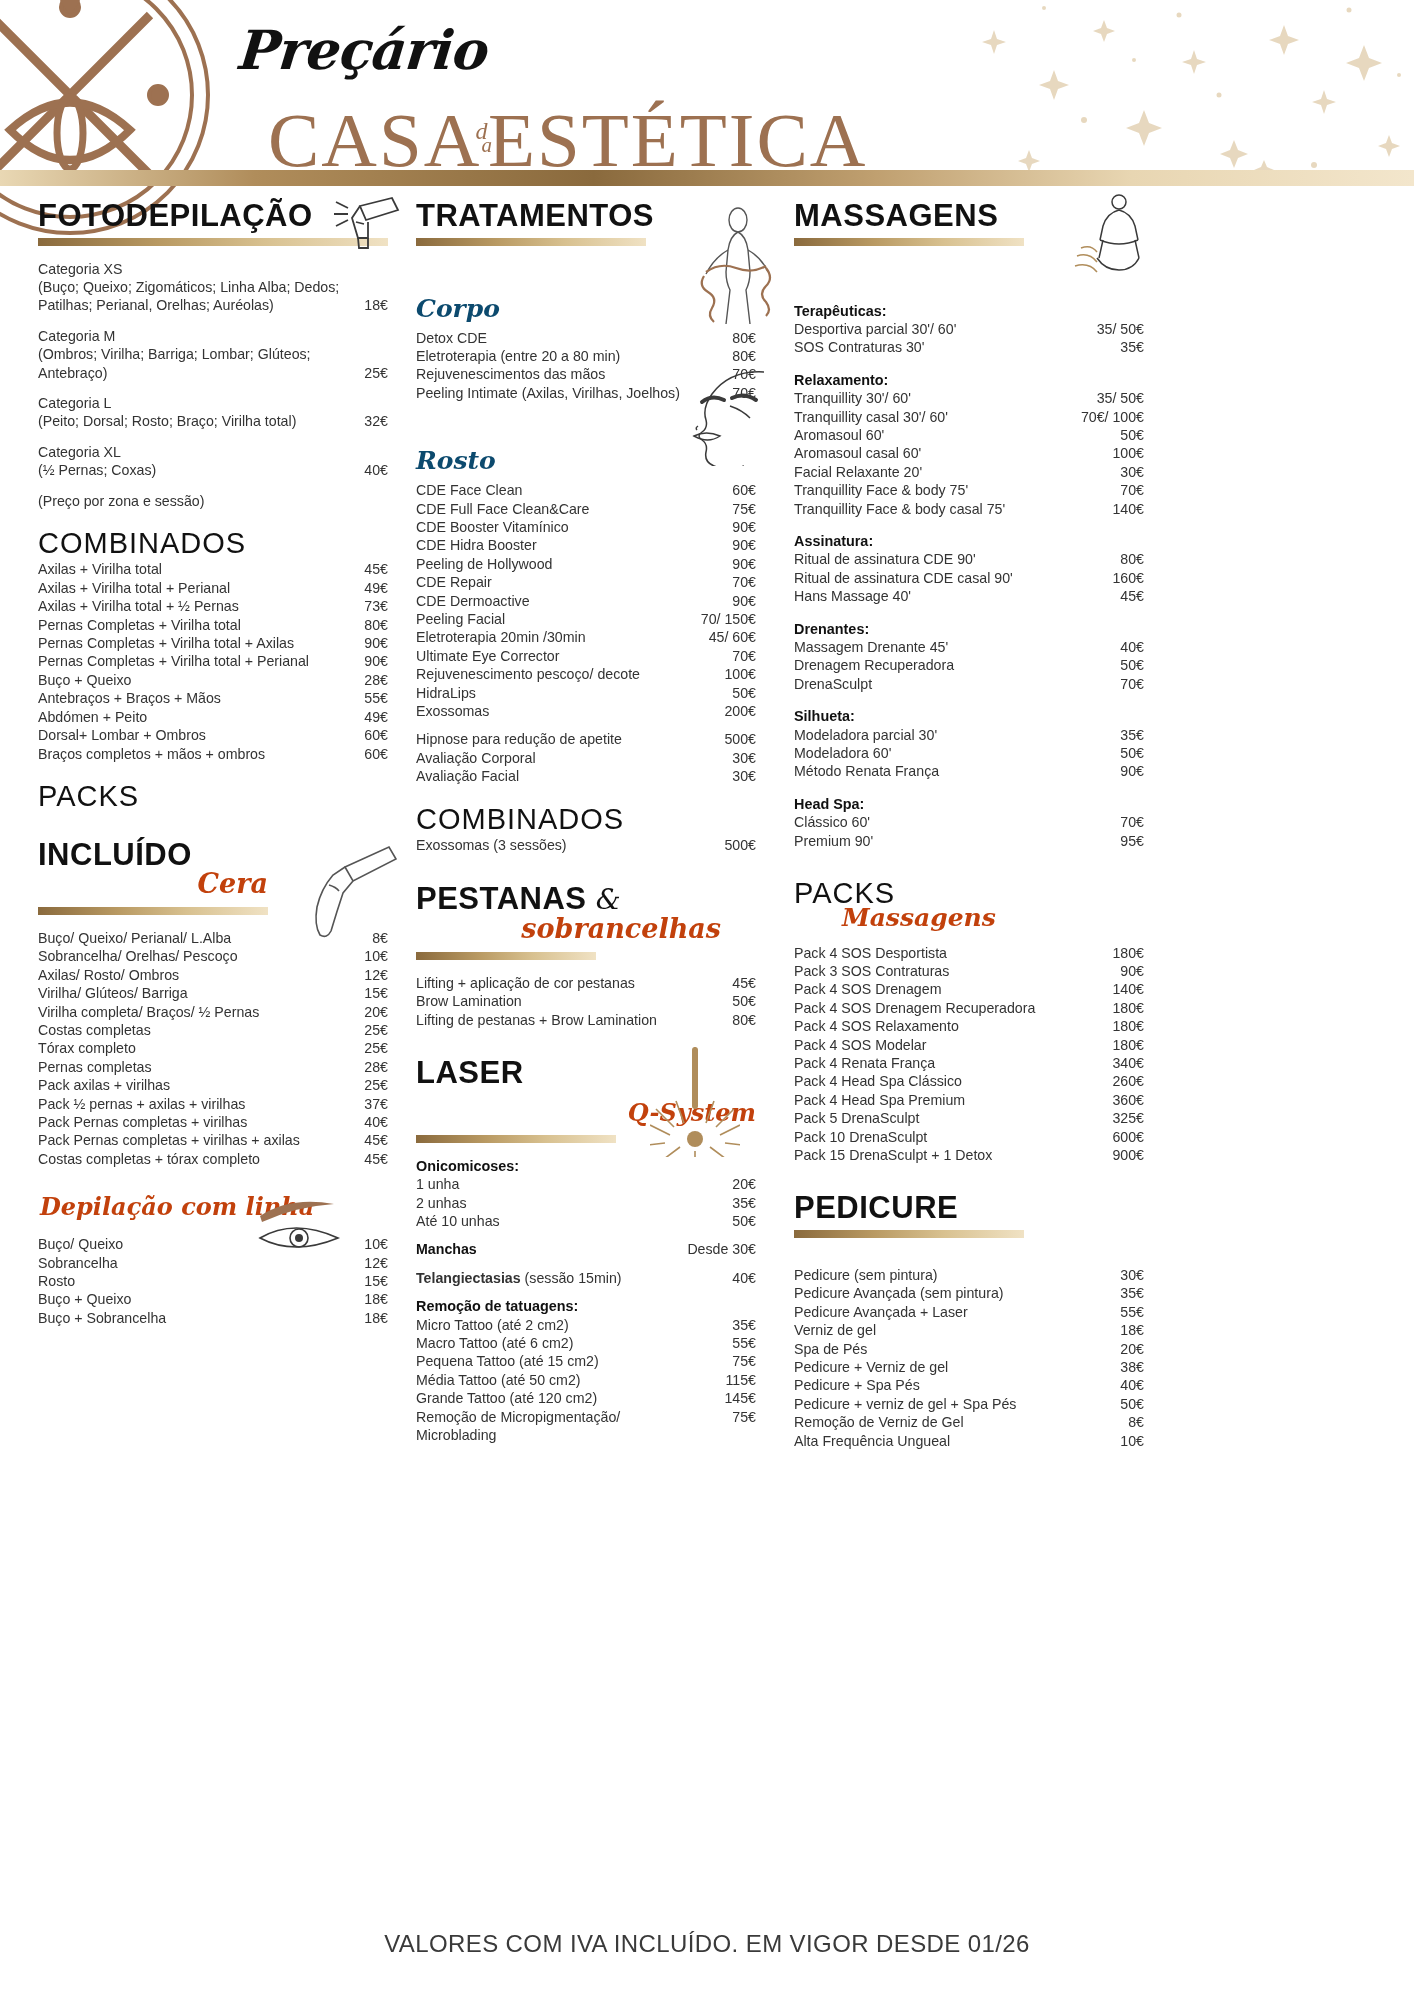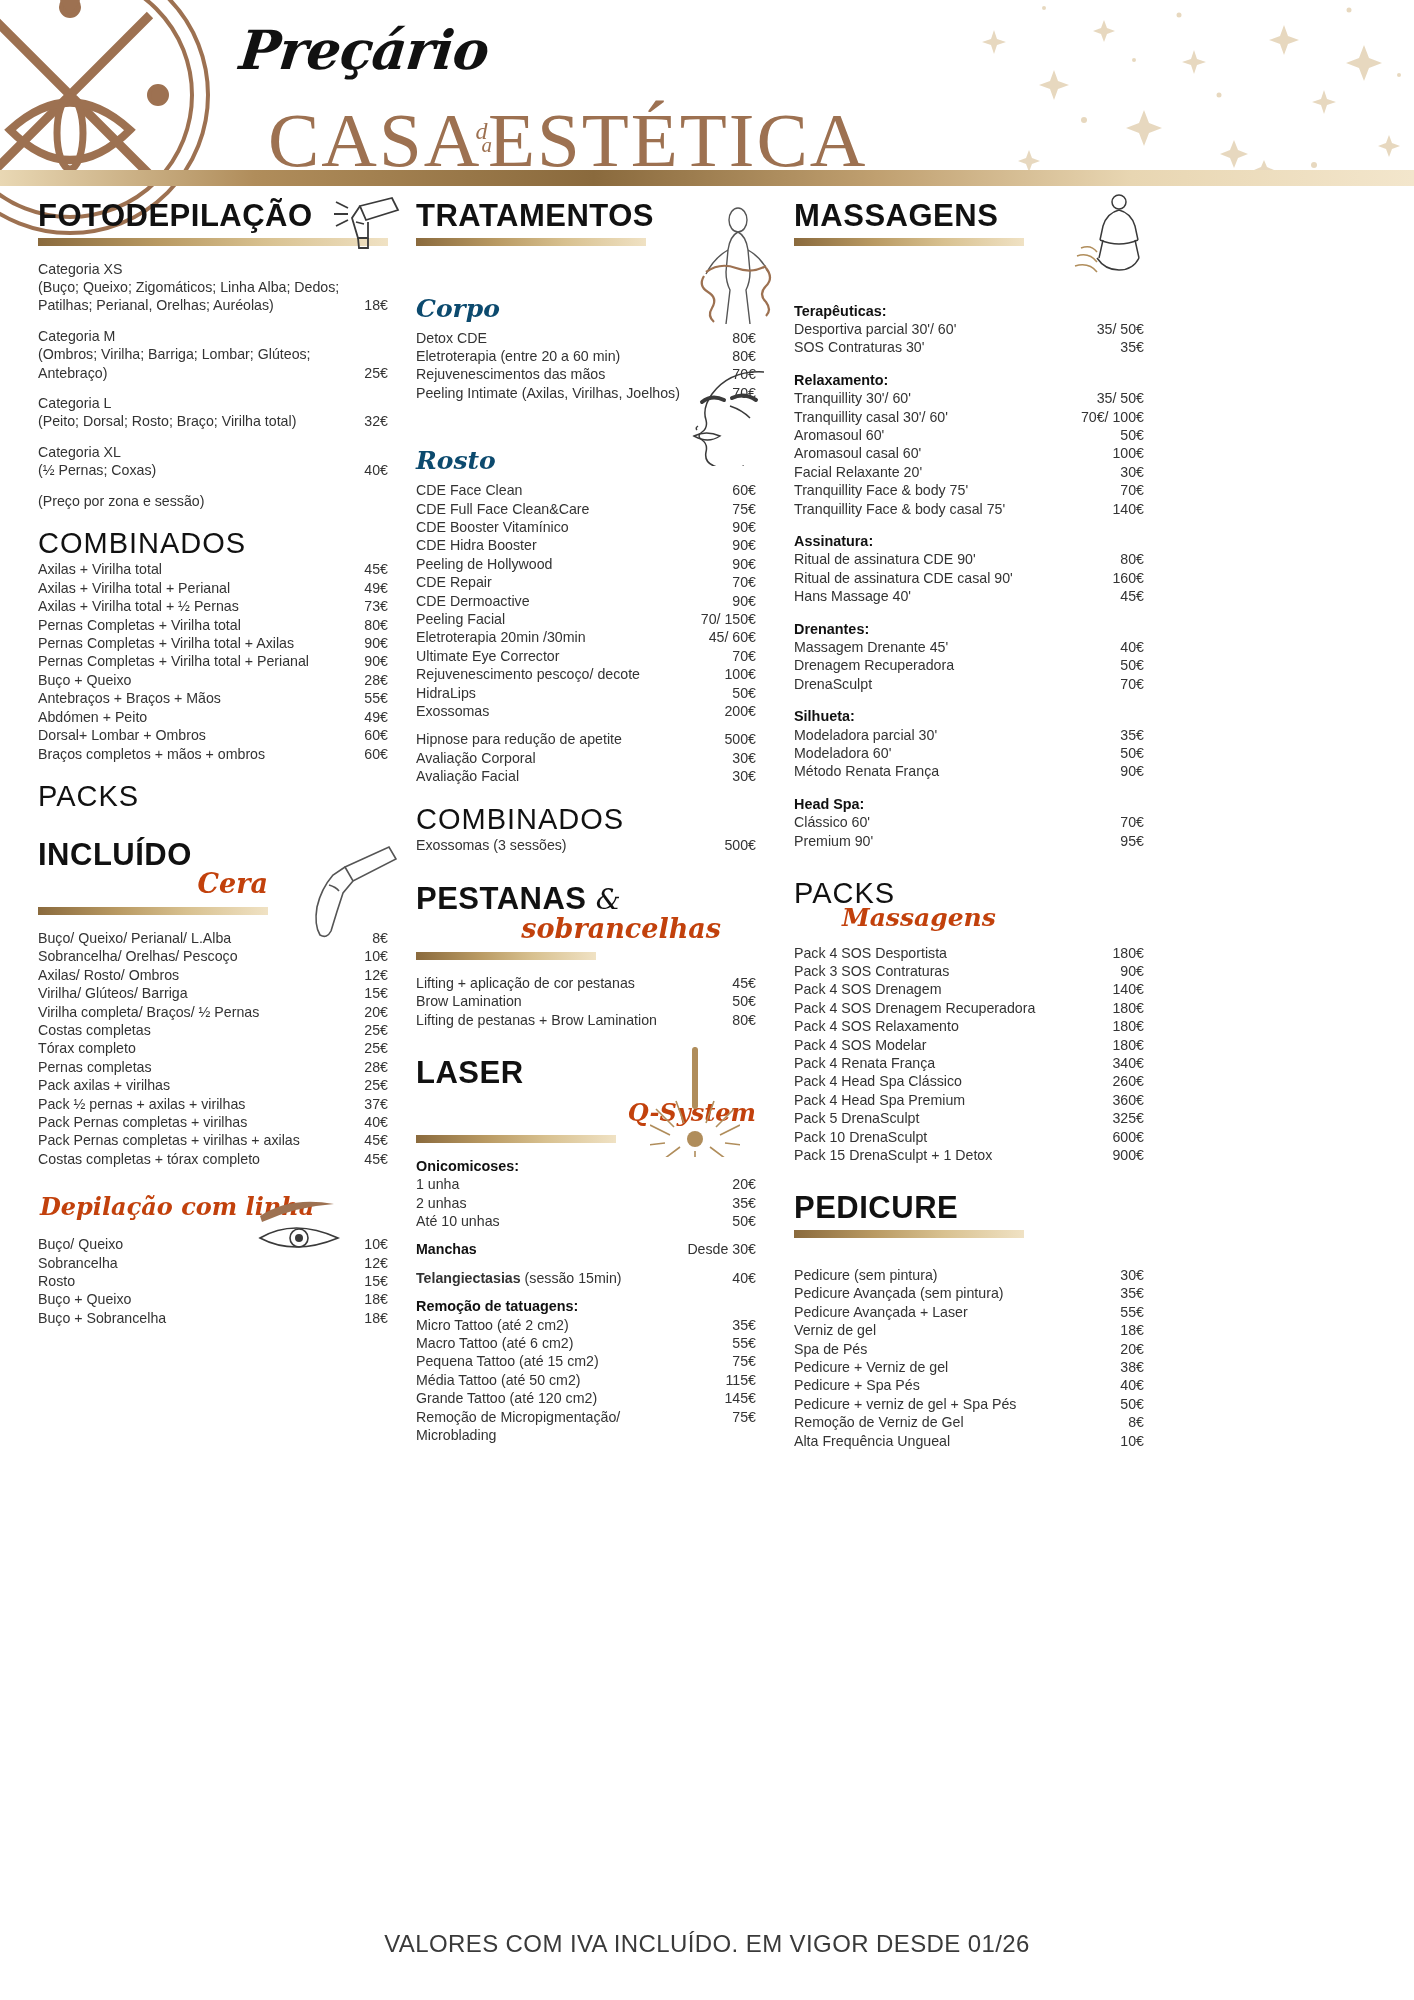--- a/index.html
+++ b/index.html
@@ -414,21 +414,21 @@
     <div class="rule" style="width:230px;"></div>
 
     <div style="height:34px;"></div>
     <div class="script-mid">Corpo</div>
     <div class="rows">
       <div class="row">
           <span class="lbl">Detox CDE</span>
           <span class="val">80€</span>
         </div>
       <div class="row">
-          <span class="lbl">Eletroterapia (entre 20 a 60 min)</span>
+          <span class="lbl">Eletroterapia (entre 20 a 80 min)</span>
           <span class="val">80€</span>
         </div>
       <div class="row">
           <span class="lbl">Rejuvenescimentos das mãos</span>
           <span class="val">70€</span>
         </div>
       <div class="row">
           <span class="lbl">Peeling Intimate (Axilas, Virilhas, Joelhos)</span>
           <span class="val">70€</span>
         </div>

